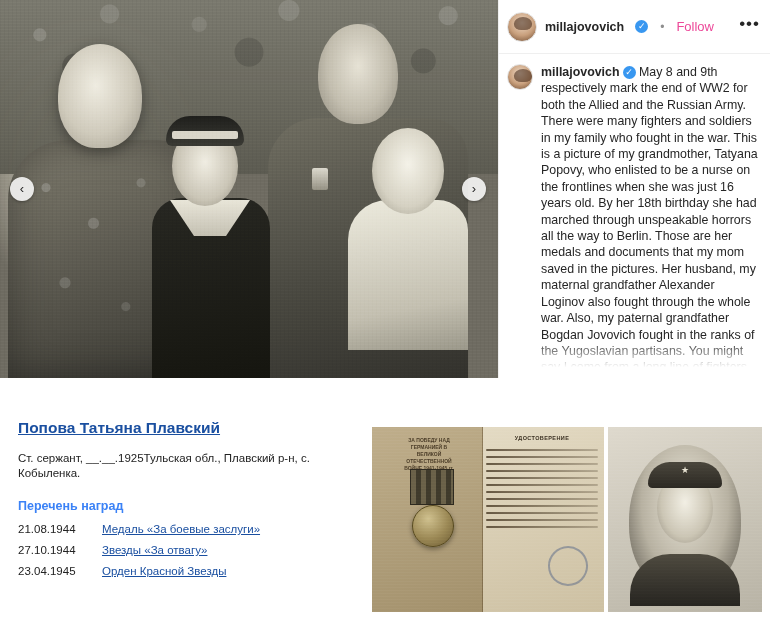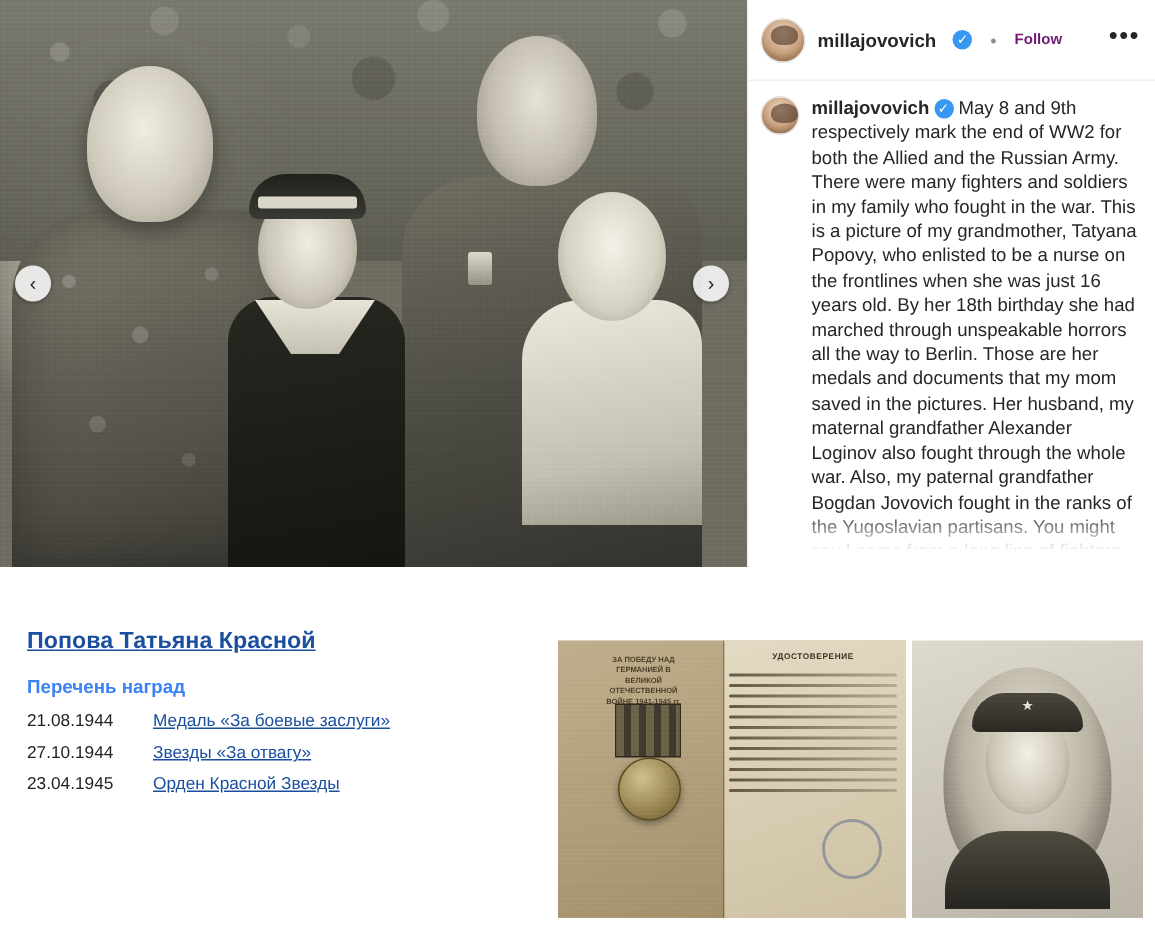--- a/index.html
+++ b/index.html
@@ -162,21 +162,21 @@
   .avatar.small { width: 26px; height: 26px; }
   .username {
     font-size: 12.5px; font-weight: bold; color: #262626;
   }
   .verified {
     display:inline-block; width: 13px; height: 13px; border-radius: 50%;
     background: #3897f0; color: #fff; font-size: 9px; line-height: 13px;
     text-align: center; vertical-align: middle; margin-left: 3px;
   }
   .dot-sep { color: #8e8e8e; font-size: 12px; margin: 0 4px; }
-  .follow-link { color: #701a75; font-size: 10px; font-weight: bold; cursor: pointer; }
+  .follow-link { color: #ec4899; font-size: 13px; font-weight: normal; cursor: pointer; }
   .more-dots {
     margin-left: auto; color: #262626; font-size: 17px; letter-spacing: 1px;
     cursor: pointer; line-height: 10px; padding-bottom: 6px;
   }
   .ig-caption-wrap {
     flex: 1; position: relative; overflow: hidden; padding: 10px 12px 0 8px;
   }
   .cap-row { display: flex; gap: 8px; }
   .cap-text {
     font-size: 12.4px; line-height: 16.4px; color: #262626; word-wrap: break-word;
@@ -350,21 +350,22 @@
         </div>
         <div class="fade-bottom"></div>
       </div>
 
     </div>
   </div>
 
   <div class="lower">
 
     <div class="record">
-      <div class="rec-title">Попова Татьяна Красной</div>
+      <div class="rec-title">Попова Татьяна Плавский</div>
+      <div class="rec-sub">Ст. сержант, __.__.1925Тульская обл., Плавский р-н, с. Кобыленка.</div>
       <div class="rec-list-title">Перечень наград</div>
 
       <div class="award-row">
         <span class="award-date">21.08.1944</span>
         <span class="award-link">Медаль «За боевые заслуги»</span>
       </div>
       <div class="award-row">
         <span class="award-date">27.10.1944</span>
         <span class="award-link">Звезды «За отвагу»</span>
       </div>

